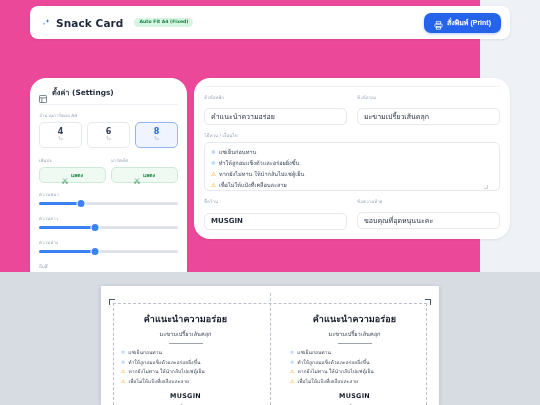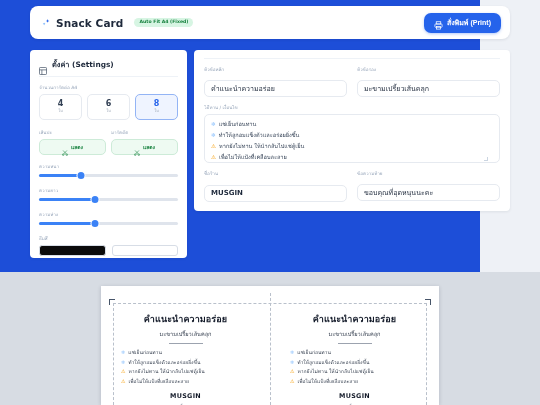--- a/index.html
+++ b/index.html
@@ -2,21 +2,21 @@
 <html><head>
 <meta charset="utf-8">
 <style>
   * { box-sizing: border-box; margin: 0; padding: 0; }
   html, body {
     width: 540px; height: 405px;
     font-family: "DejaVu Sans", "Liberation Sans", sans-serif;
     background: #eef1f6;
     overflow: hidden;
   }
-  .app { width: 480px; height: 405px; position: relative; background: #1d4ed8; }
+  .app { width: 480px; height: 405px; position: relative; background: #ec4899; }
 
   
   .header {
     position: absolute; left: 30px; top: 6px; width: 480px; height: 33px;
     background: #ffffff; border-radius: 8px;
     box-shadow: 0 1px 3px rgba(15,23,42,.09);
     display: flex; align-items: center; padding: 0 9px 0 11px;
   }
   .brand { display: flex; align-items: center; gap: 5px; }
   .spark-icon { width: 10px; height: 10px; position: relative; flex: none; }
@@ -35,22 +35,23 @@
     border: none; border-radius: 7px; height: 20px;
     display: flex; align-items: center; gap: 4px;
     padding: 0 10px; cursor: pointer;
     box-shadow: 0 1px 3px rgba(37,99,235,.35);
   }
   .print-btn .label { font-size: 7px; font-weight: bold; white-space: nowrap; }
   .printer-icon { width: 9px; height: 9px; flex: none; }
 
   
   .panel {
-    position: absolute; background: #fff; border-radius: 4px;
+    position: absolute; background: #fff; border-radius: 16px;
     box-shadow: 0 1px 3px rgba(15,23,42,.08);
+    margin-top: 28px;
   }
   .panel-settings { left: 30px; top: 50px; width: 157px; height: 208px; padding: 8px 9px; }
   .panel-content  { left: 194px; top: 50px; width: 316px; height: 161px; padding: 8px 10px; }
 
   .panel-head { display: flex; align-items: center; gap: 5px; padding-bottom: 6px; }
   .panel-head .ttl { font-size: 7.4px; font-weight: bold; color: #1e293b; white-space: nowrap; }
   .panel-icon { width: 8px; height: 8px; flex: none; color: #475569; }
   .divider { height: 1px; background: #eef2f7; margin-bottom: 7px; }
 
   .field-label {

